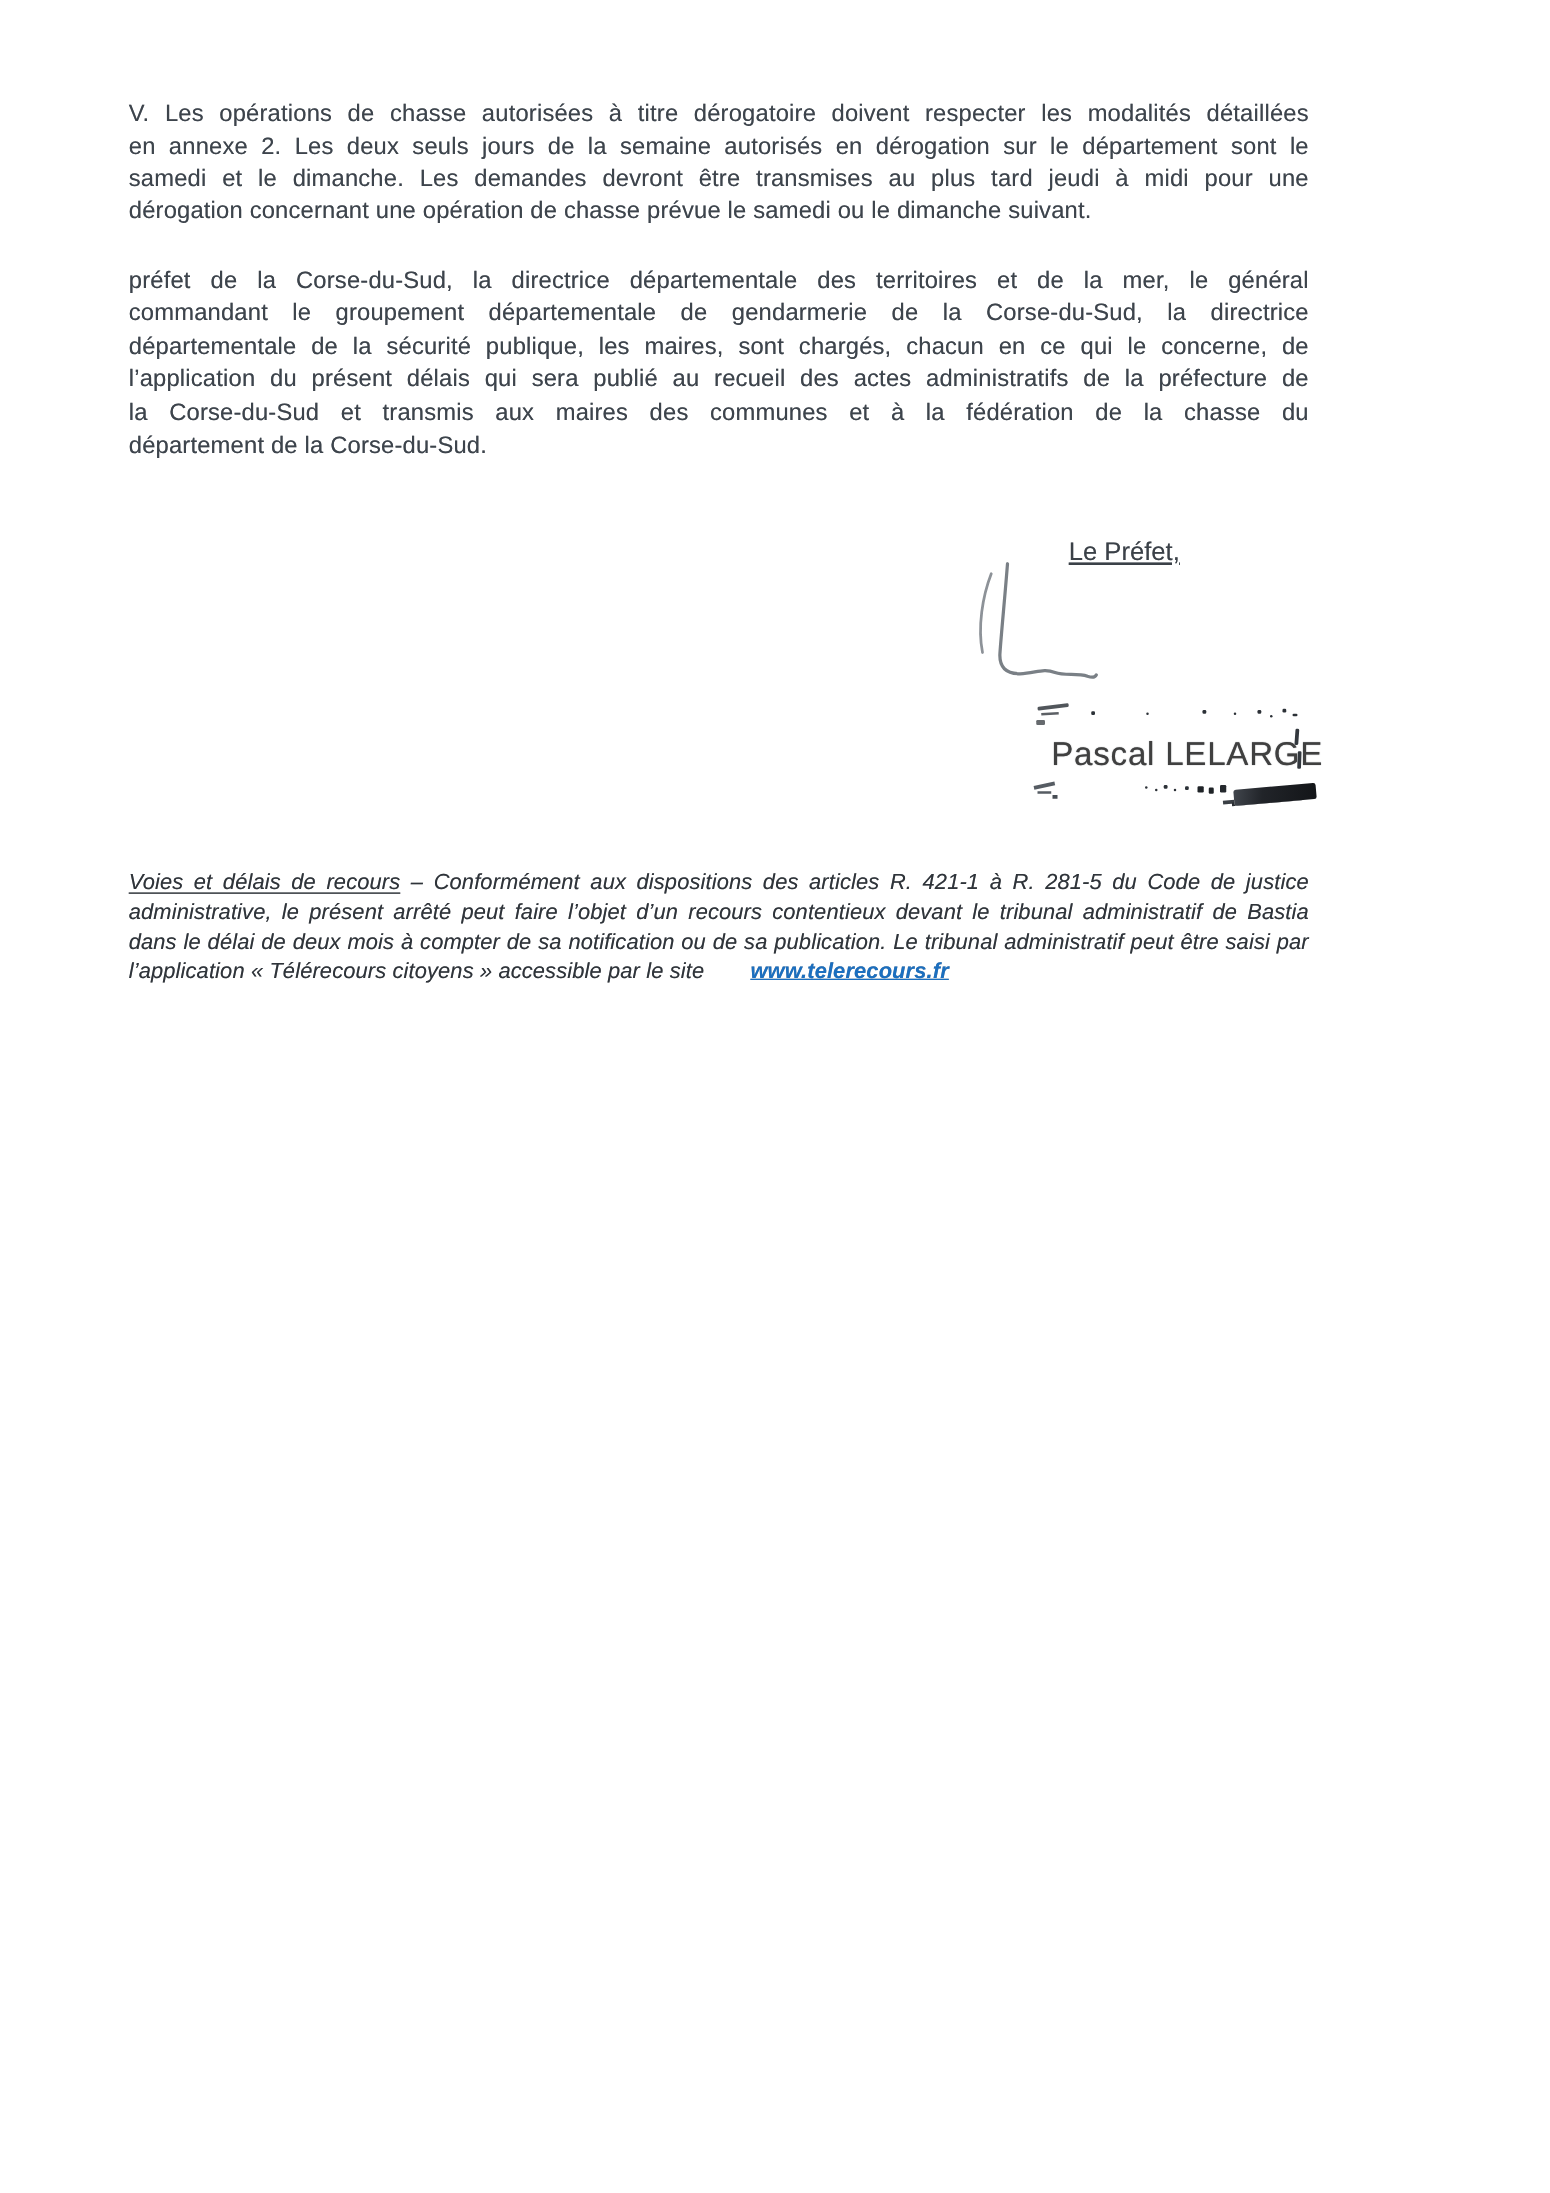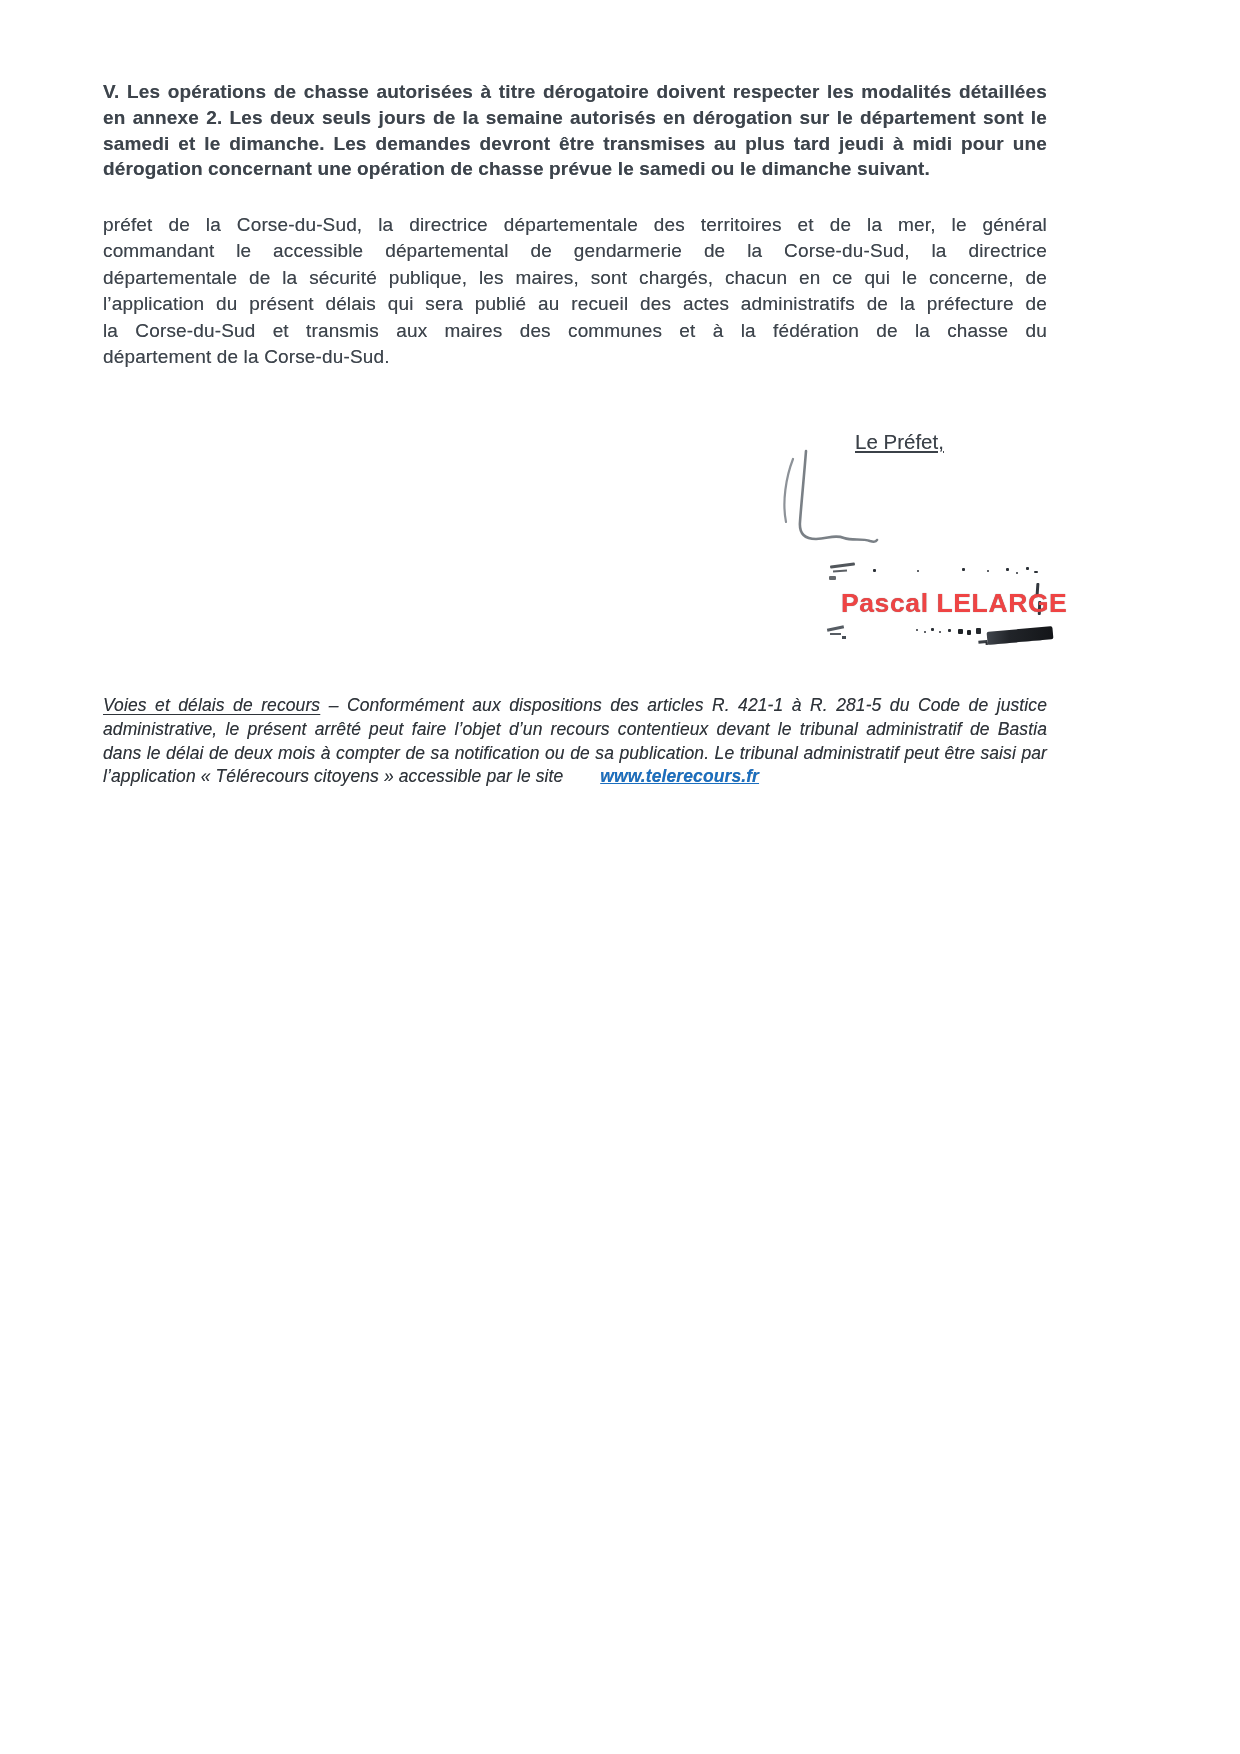--- a/index.html
+++ b/index.html
@@ -12,35 +12,35 @@
     overflow:hidden;
   }
   .block{position:absolute;left:103px;width:944px;color:var(--body-text,#3d444c);}
   .line{
     text-align:justify;
     text-align-last:justify;
     white-space:normal;
   }
   .line.last{text-align-last:left;}
   .par-v{top:79px;font-size:19px;line-height:25.8px;letter-spacing:0.15px;
-         text-shadow:0 0 0.5px rgba(70,76,84,.55);font-weight:bold;}
+         text-shadow:0 0 0.5px rgba(70,76,84,.55);}
   .art-2{top:212px;font-size:19px;line-height:26.4px;letter-spacing:0.15px;
          text-shadow:0 0 0.5px rgba(60,66,74,.6);}
   .art-2 b{font-weight:700;color:#2e343a;}
   .signoff-title{
     position:absolute;left:855px;top:430px;
     font-size:20.5px;color:#3b4148;
     text-shadow:0 0 0.5px rgba(70,76,84,.5);
     text-decoration:underline;
   }
   .signature-svg{position:absolute;left:758px;top:442px;}
   .signatory-name{
     position:absolute;left:841px;top:588px;
-    font-size:26.5px;font-weight:700;letter-spacing:0.6px;
-    color:#ef4444;
+    font-size:26.5px;font-weight:400;letter-spacing:0.6px;
+    color:#404040;
     text-shadow:0 0 0.8px rgba(60,65,70,.75);
     white-space:nowrap;
   }
   
   .mark{position:absolute;background:#33383e;}
   .mk-a1{left:830px;top:564px;width:25px;height:3px;transform:rotate(-7deg);border-radius:1px;opacity:.85;}
   .mk-a2{left:833px;top:570px;width:14px;height:2px;transform:rotate(-4deg);opacity:.8;}
   .mk-a3{left:829px;top:576px;width:7px;height:4px;opacity:.75;border-radius:1px;}
   .dot{position:absolute;width:3px;height:3px;background:#2c3137;border-radius:1px;}
   .d1{left:873px;top:569px;}
@@ -90,21 +90,21 @@
 
   <div class="block par-v">
     <div class="line">V. Les opérations de chasse autorisées à titre dérogatoire doivent respecter les  modalités détaillées</div>
     <div class="line">en annexe 2. Les deux seuls jours de la semaine autorisés en dérogation sur le département sont le</div>
     <div class="line">samedi et le dimanche. Les demandes devront être transmises au plus tard jeudi à midi pour une</div>
     <div class="line last">dérogation concernant une opération de chasse prévue le samedi ou le dimanche suivant.</div>
   </div>
 
   <div class="block art-2">
     <div class="line">préfet de la Corse-du-Sud, la directrice départementale des territoires et de la mer, le général</div>
-    <div class="line">commandant le accessible départemental de gendarmerie de la Corse-du-Sud, la directrice</div>
+    <div class="line">commandant le groupement départementale de gendarmerie de la Corse-du-Sud, la directrice</div>
     <div class="line">départementale de la sécurité publique, les maires, sont chargés, chacun en ce qui le concerne, de</div>
     <div class="line">l’application du présent délais qui sera publié au recueil des actes administratifs de la préfecture de</div>
     <div class="line">la Corse-du-Sud et transmis aux maires des communes et à la fédération de la chasse du</div>
     <div class="line last">département de la Corse-du-Sud.</div>
   </div>
 
   <div class="signoff-title">Le Préfet,</div>
 
   <svg class="signature-svg" width="130" height="115" viewBox="0 0 130 115" aria-hidden="true">
     <path d="M 35 17 C 28 35 24 60 28 80" fill="none" stroke="#8d9298" stroke-width="2.2" stroke-linecap="round"></path>

